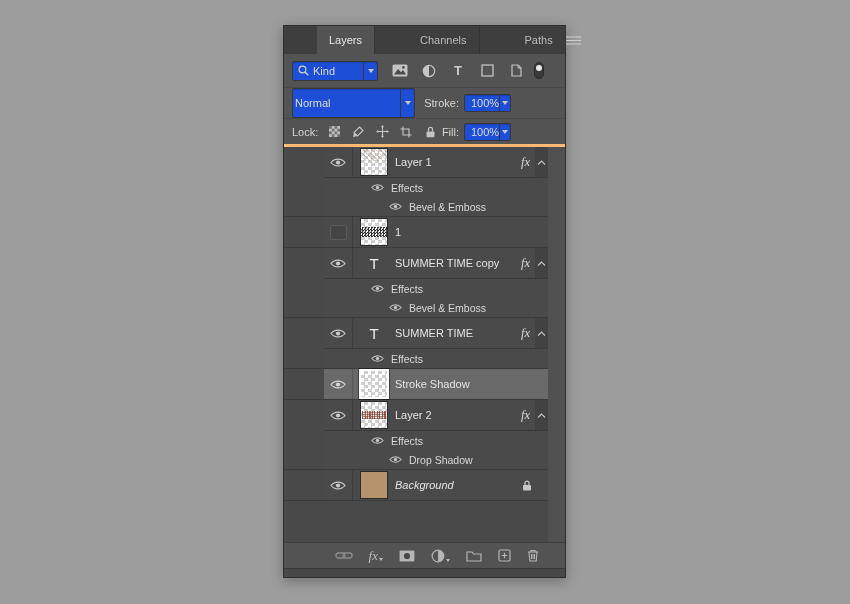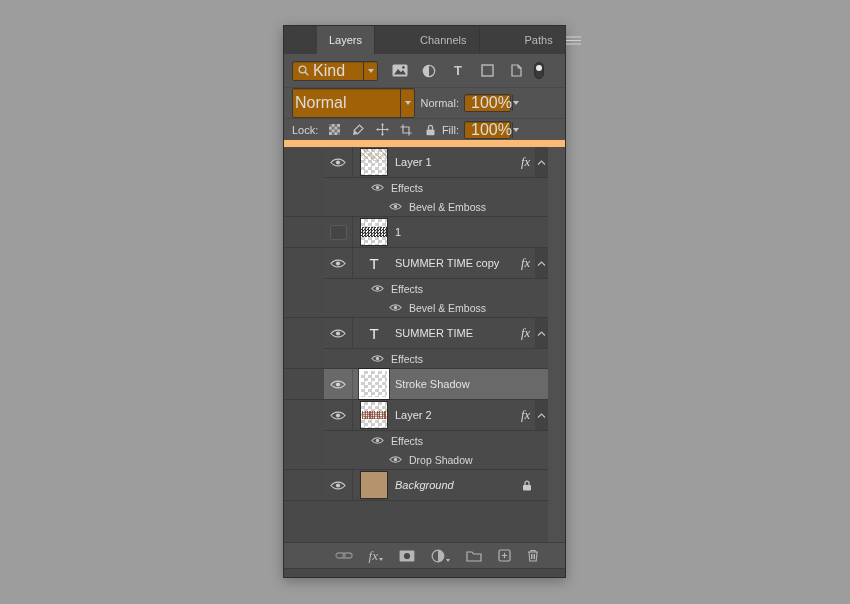--- a/index.html
+++ b/index.html
@@ -18,25 +18,25 @@
   }
   
   .tabbar { flex:0 0 28px; background:#3e3e3e; display:flex; align-items:stretch; }
   .tab { display:flex; align-items:center; padding:0 12px; font-size:11px; color:#b9b9b9; border-right:1px solid #353535;margin-left:33px; }
   .tab.active { background:#535353; color:#e8e8e8; }
   .tab-menu { margin-left:auto; width:34px; display:flex; align-items:center; justify-content:center; }
   
   .ctl-row { display:flex; align-items:center; padding:0 8px; }
   .filter-row { flex:0 0 34px; border-bottom:1px solid #494949; }
   .blend-row  { flex:0 0 28px; border-bottom:1px solid #494949; }
-  .lock-row   { flex:0 0 28px; border-bottom:7px solid #fdba74; }
+  .lock-row   { flex:0 0 28px; border-bottom:3px solid #fdba74; }
   .dd {
-    display:flex; align-items:center; background:#a16207;
+    display:flex; align-items:center; background:#1d4ed8;
     border:1px solid #383838; border-radius:2px;
-    color:#dcdcdc; font-size:16px;
+    color:#dcdcdc; font-size:11px;
     box-shadow:inset 0 1px 1px rgba(0,0,0,.18);
   }
   .dd .arrow { width:14px; align-self:stretch; display:flex; align-items:center; justify-content:center; border-left:1px solid #383838; margin-left:auto; }
   .caret { width:0; height:0; border-left:3.5px solid transparent; border-right:3.5px solid transparent; border-top:4px solid #c6c6c6; }
   .kind-dd { width:86px; height:20px; padding-left:5px; gap:4px; }
   .blend-dd { width:123px; height:30px; padding-left:2px; }
   .small-dd { width:47px; height:18px; padding-left:6px; margin-left:5px; margin-right:46px; }
   .lbl { font-size:11px; color:#d6d6d6; }
   .push-right { margin-left:auto; }
   .ficons { display:flex; gap:9px; margin-left:12px; align-items:center; }
@@ -152,21 +152,21 @@
     </div>
   </div>
 
   <div class="ctl-row blend-row">
     <div class="dd blend-dd">
       <span>Normal</span>
       <div class="arrow">
           <div class="caret"></div>
         </div>
     </div>
-    <span class="lbl push-right">Normal:</span>
+    <span class="lbl push-right">Stroke:</span>
     <div class="dd small-dd">
       <span>100%</span>
       <div class="arrow">
           <div class="caret"></div>
         </div>
     </div>
   </div>
 
   <div class="ctl-row lock-row">
     <span class="lbl">Lock:</span>

